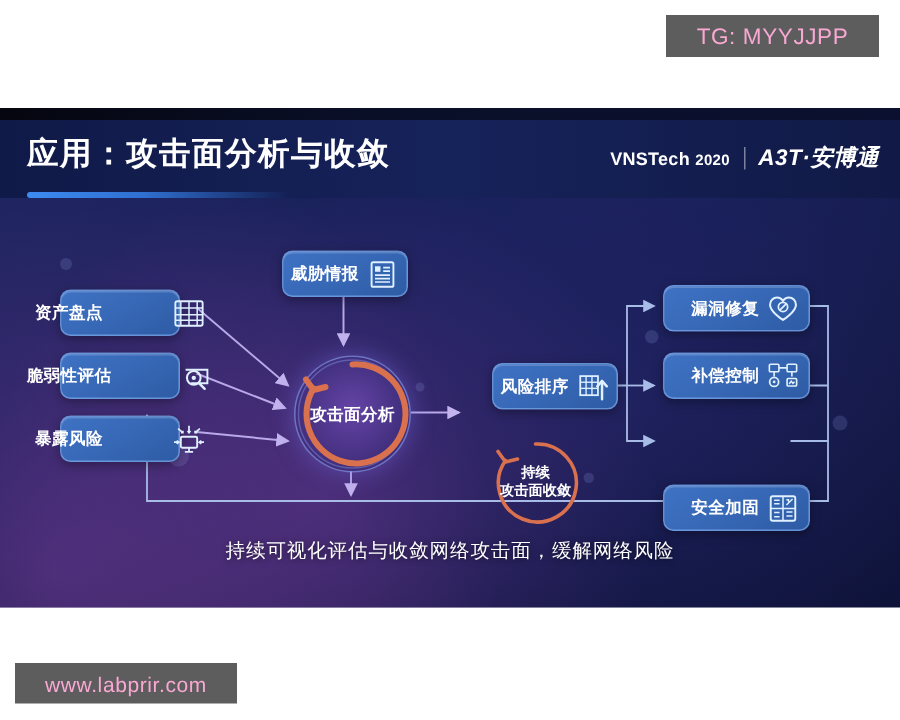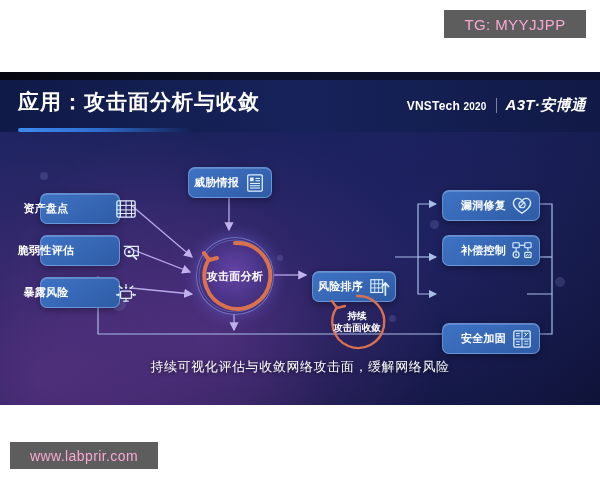--- a/index.html
+++ b/index.html
@@ -54,21 +54,21 @@
     border-radius:7px;color:#ffffff;font-size:11px;font-weight:700;letter-spacing:.3px;
     background:linear-gradient(150deg,#3f72c4 0%,#3768b6 50%,#2e5ba4 100%);
     border:1px solid rgba(160,200,255,.45);
     box-shadow:0 2px 7px rgba(0,0,0,.35), inset 0 1px 0 rgba(255,255,255,.18);
   }
   .box .ico{width:22px;height:20px;flex:0 0 auto;display:block;}
   .box .lbl{white-space:nowrap;}
   .b-left{width:78px;height:29px;left:40px;gap:46px;}
   #box-asset{top:121px;} #box-vuln{top:163px;} #box-expose{top:205px;}
   #box-intel{left:188px;top:95px;width:82px;height:29px;}
-  #box-rank{left:312px;top:170px;width:82px;height:29px;margin-top:29px;}
+  #box-rank{left:328px;top:170px;width:82px;height:29px;}
   .b-right{width:84px;height:29px;left:442px;padding-left:12px;}
   #box-fix{top:118px;} #box-comp{top:163px;} #box-harden{top:208px;margin-top:43px;}
 
   
   .core{
     position:absolute;left:196px;top:165px;width:76px;height:76px;border-radius:50%;
     background:radial-gradient(circle at 50% 45%,rgba(108,72,175,.85) 0%,rgba(62,48,128,.55) 70%,rgba(40,36,96,.35) 100%);
     border:1px solid rgba(150,175,255,.55);
     display:flex;align-items:center;justify-content:center;
     box-shadow:0 0 16px rgba(120,110,230,.45);

